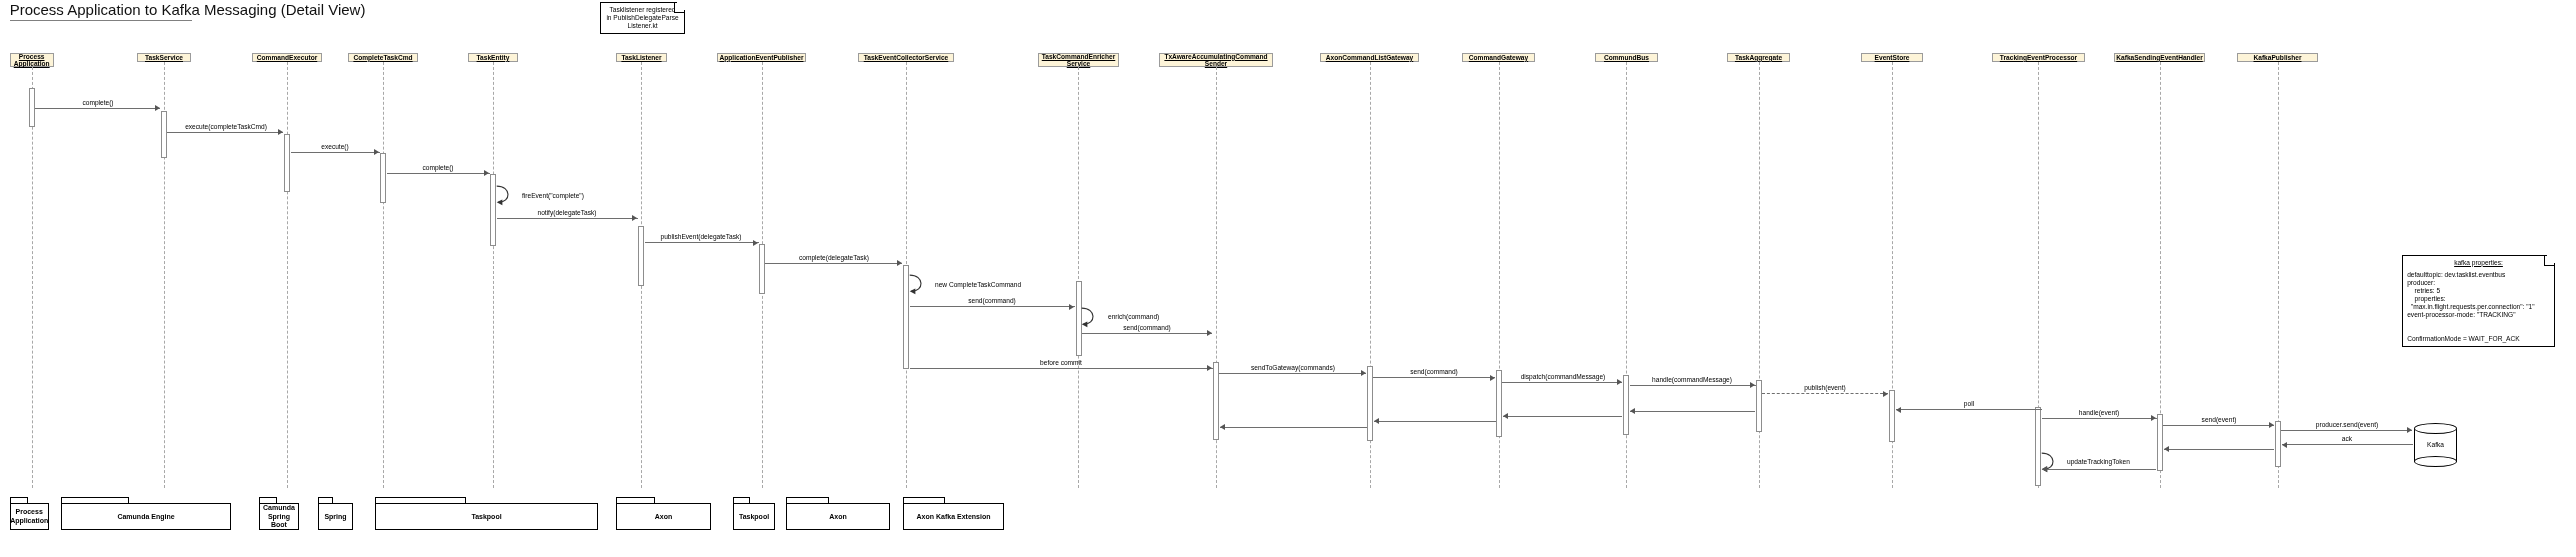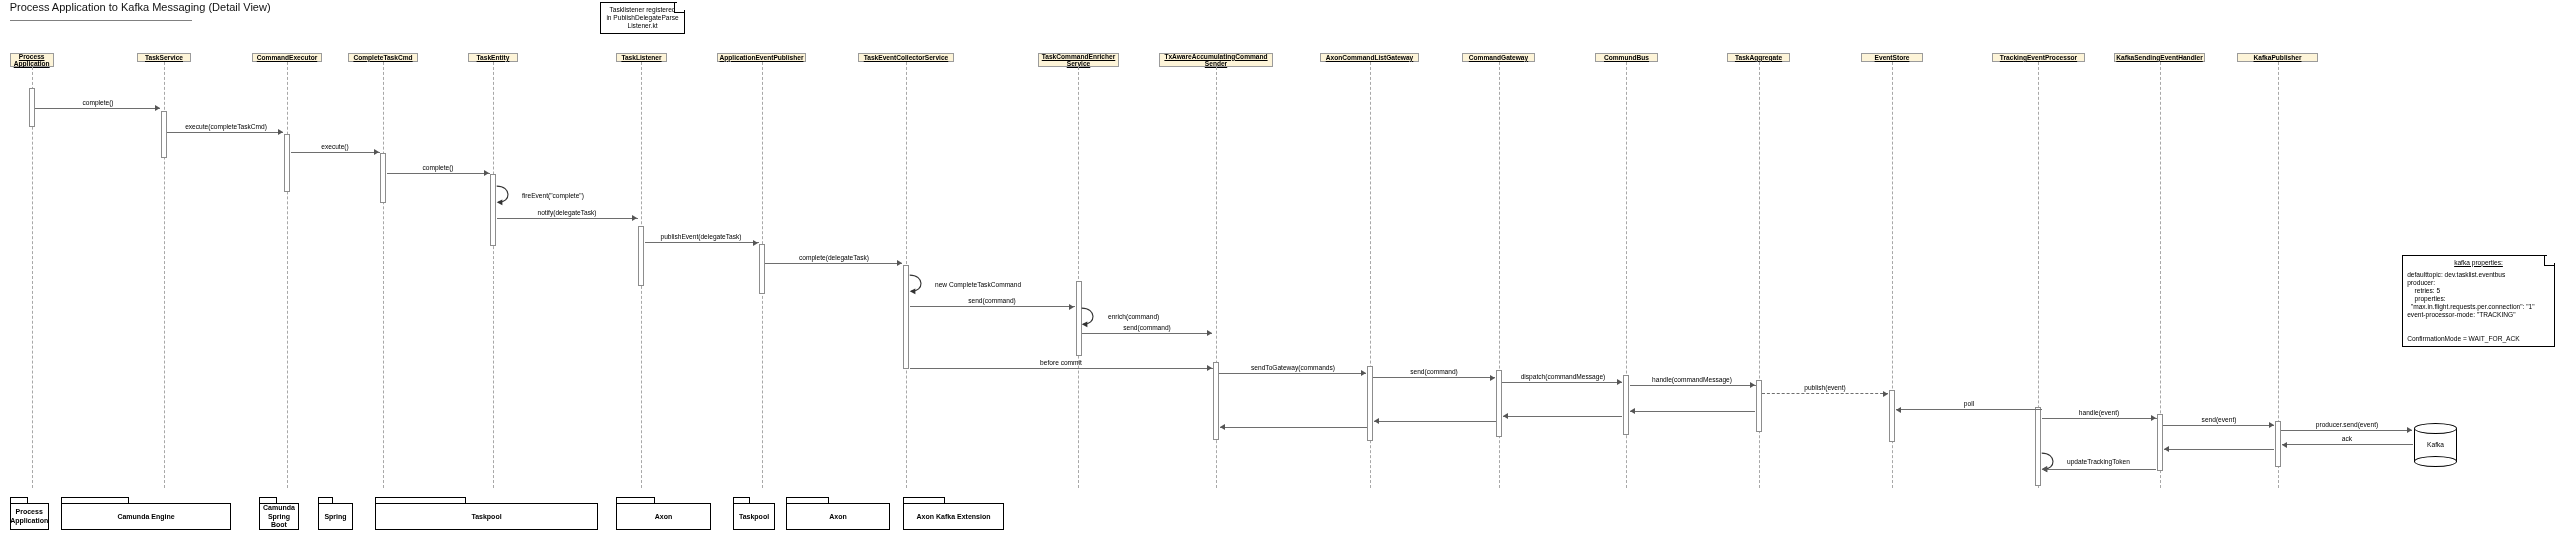--- a/index.html
+++ b/index.html
@@ -17,21 +17,21 @@
     height: 557px;
     background: #ffffff;
     overflow: hidden;
   }
 
   
   #diagram-title {
     position: absolute;
     left: 9.7px;
     top: 1.4px;
-    font-size: 11px;
+    font-size: 15px;
     color: #111111;
     white-space: nowrap;
     letter-spacing: 0px;
   }
   #title-rule {
     position: absolute;
     left: 9.7px;
     top: 19.5px;
     width: 182px;
     height: 1.4px;

